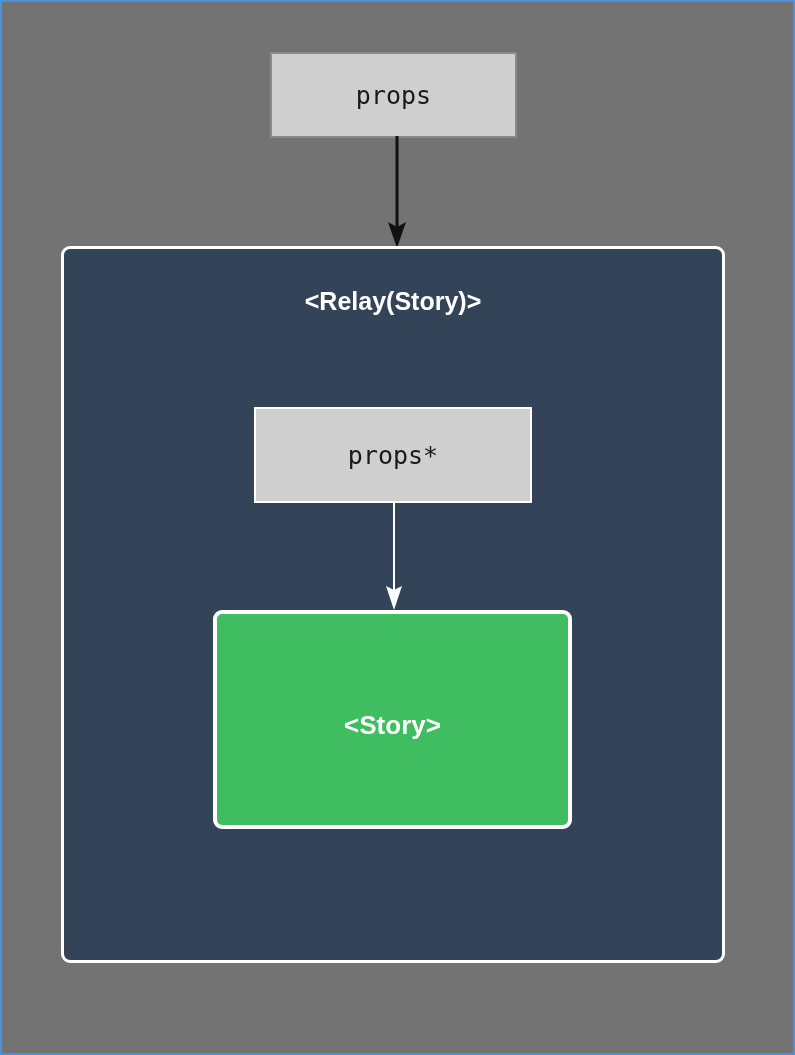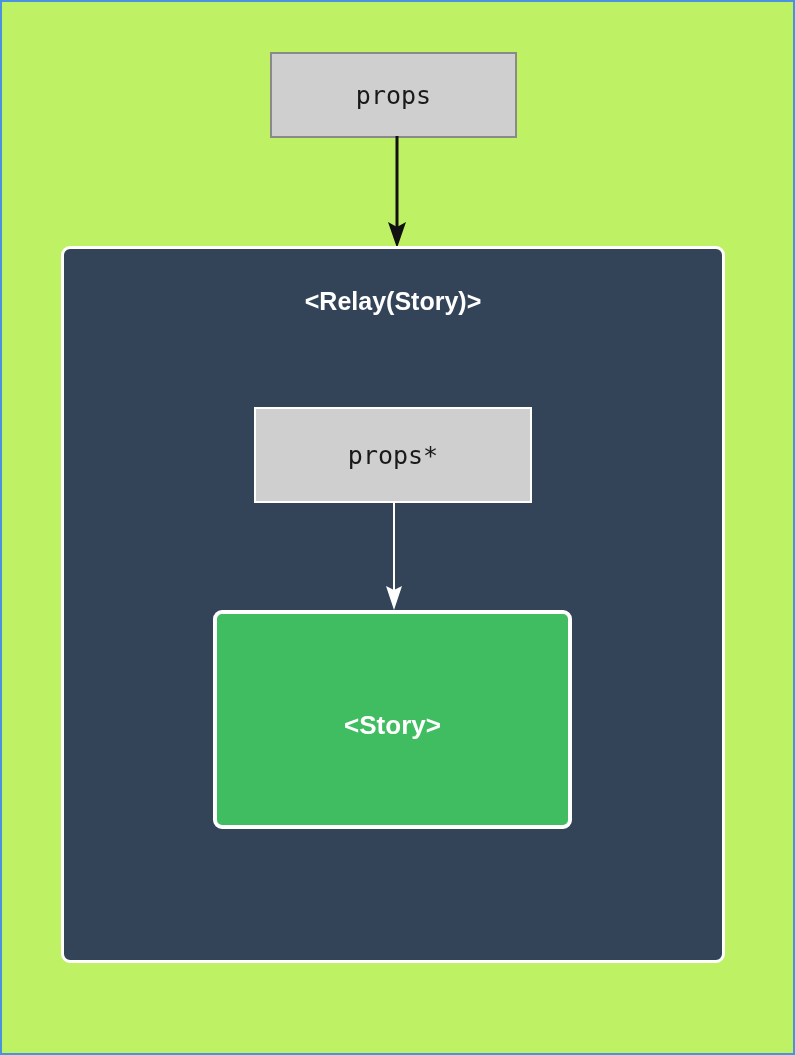--- a/index.html
+++ b/index.html
@@ -4,21 +4,21 @@
 <style>
   html, body {
     margin: 0;
     padding: 0;
     background: #ffffff;
   }
   #canvas {
     position: relative;
     width: 795px;
     height: 1055px;
-    background: #bef264;
+    background: #737373;
     box-sizing: border-box;
     border: 2px solid #4a92e0;
     overflow: hidden;
     font-family: "Liberation Sans", sans-serif;
   }
 
   
   .props-box-outer {
     position: absolute;
     left: 268px;

